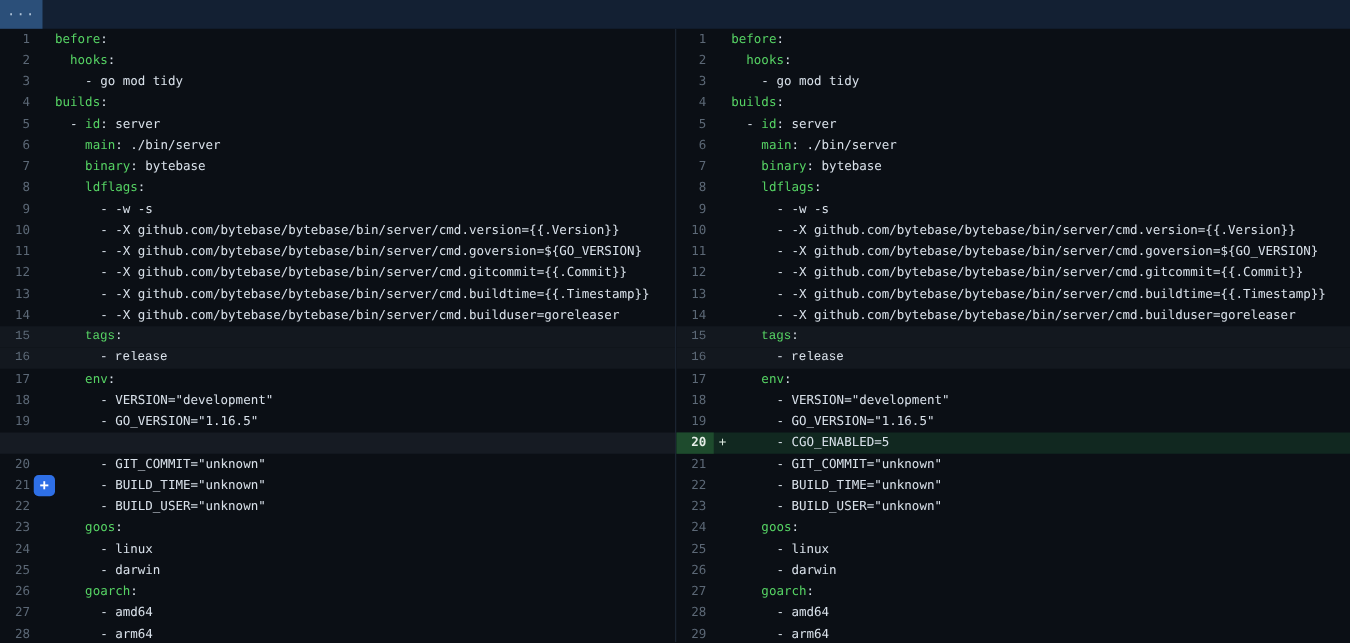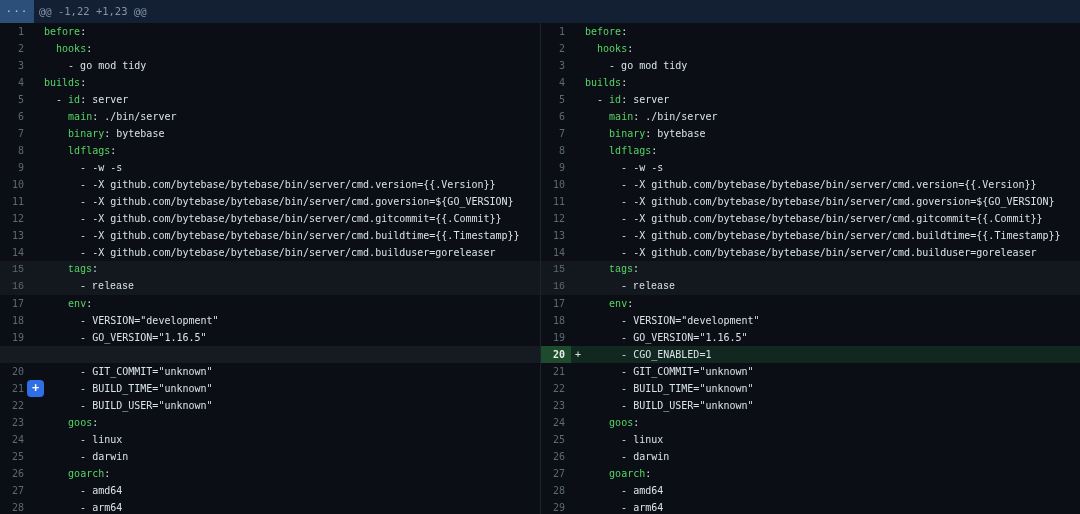--- a/index.html
+++ b/index.html
@@ -75,21 +75,20 @@
     font-family: "DejaVu Sans Mono", monospace;
     z-index: 2;
   }
 </style>
 </head>
 <body>
 
 <div class="diff">
   <div class="hunk-row">
     <button class="hunk-expand">···</button>
-    <span class="hunk-text">@@ -1,22 +1,23 @@</span>
   </div>
   <div class="panes">
     <div class="pane pane-left" id="pane-left">
         <div class="row context">
           <div class="num">1</div>
           <div class="mark"></div>
           <div class="code"><span class="tok-key">before</span><span class="tok-plain">:</span></div>
         </div>
         <div class="row context">
           <div class="num">2</div>
@@ -325,21 +324,21 @@
           <div class="code"><span class="tok-plain">      - VERSION="development"</span></div>
         </div>
         <div class="row context">
           <div class="num">19</div>
           <div class="mark"></div>
           <div class="code"><span class="tok-plain">      - GO_VERSION="1.16.5"</span></div>
         </div>
         <div class="row added">
           <div class="num">20</div>
           <div class="mark">+</div>
-          <div class="code"><span class="tok-plain">      - CGO_ENABLED=1</span></div>
+          <div class="code"><span class="tok-plain">      - CGO_ENABLED=5</span></div>
         </div>
         <div class="row context">
           <div class="num">21</div>
           <div class="mark"></div>
           <div class="code"><span class="tok-plain">      - GIT_COMMIT="unknown"</span></div>
         </div>
         <div class="row context">
           <div class="num">22</div>
           <div class="mark"></div>
           <div class="code"><span class="tok-plain">      - BUILD_TIME="unknown"</span></div>

